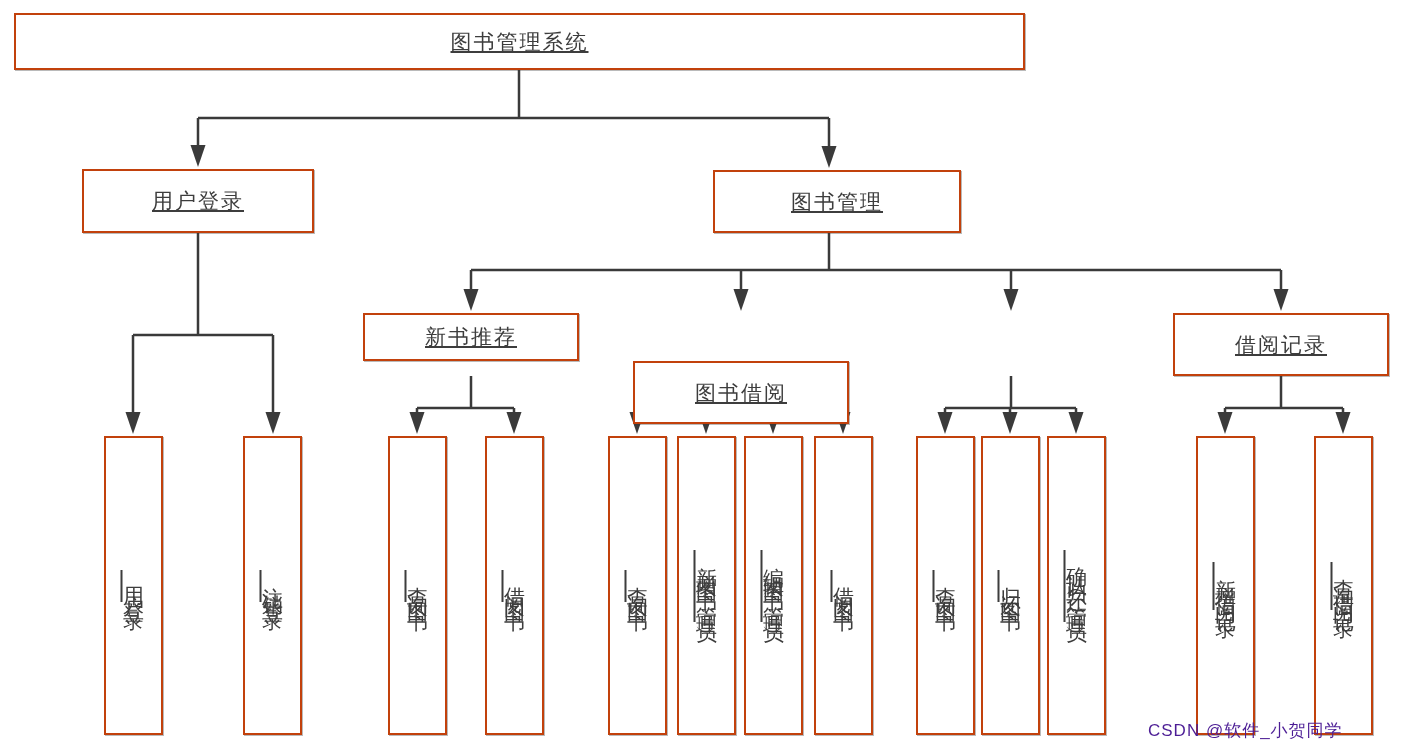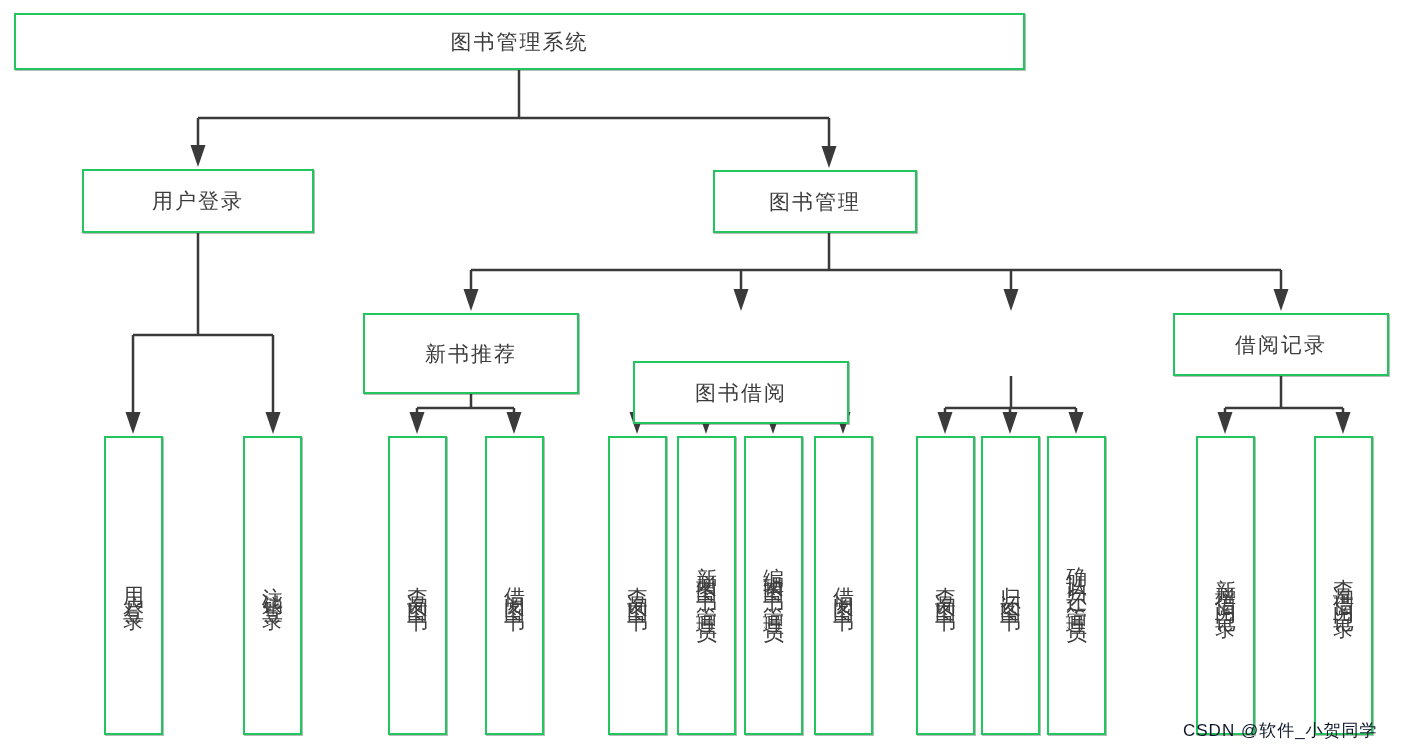--- a/index.html
+++ b/index.html
@@ -7,42 +7,43 @@
     position:relative;
     width:1405px;height:747px;
     background:#ffffff;
     font-family:"Liberation Sans","DejaVu Sans",sans-serif;
     overflow:hidden;
   }
   #wires{position:absolute;left:0;top:0;width:1405px;height:747px;pointer-events:none;}
   .box{
     position:absolute;
     box-sizing:border-box;
-    border:2px solid #22c55e;
+    border:2px solid #c2410c;
     background:#ffffff;
     display:flex;align-items:center;justify-content:center;
     color:#3d3d3d;
     box-shadow:1px 1px 0 rgba(58,58,58,.35);
+    text-decoration:underline;
   }
   .hbox{font-size:21px;letter-spacing:2px;font-weight:400;}
   .root{font-size:21px;letter-spacing:2px;}
   .vbox span{
     writing-mode:vertical-rl;
     text-orientation:mixed;
     font-size:21px;
     letter-spacing:8px;
     color:#3d3d3d;
     white-space:nowrap;
   }
   .watermark{
     position:absolute;
-    left:1183px;top:719px;
+    left:1148px;top:719px;
     font-size:17px;
     letter-spacing:1px;
-    color:#0f172a;
+    color:#4c1d95;
     white-space:nowrap;
   }
 </style>
 </head>
 <body>
 
 <div id="stage">
 
   <svg id="wires" viewBox="0 0 1405 747" aria-hidden="true">
     <path fill="none" stroke="#3a3a3a" stroke-width="2.5" d="M519,70 V118 M198,118 H829 M198,118 V150 M829,118 V150
@@ -71,23 +72,23 @@
       <path d="M0,0 L-7.5,-22 L7.5,-22 Z" transform="translate(1010,434)"></path>
       <path d="M0,0 L-7.5,-22 L7.5,-22 Z" transform="translate(1076,434)"></path>
       <path d="M0,0 L-7.5,-22 L7.5,-22 Z" transform="translate(1225,434)"></path>
       <path d="M0,0 L-7.5,-22 L7.5,-22 Z" transform="translate(1343,434)"></path>
     </g>
   </svg>
 
   <div class="box root" style="left:14px;top:13px;width:1011px;height:57px;">图书管理系统</div>
 
   <div class="box hbox" style="left:82px;top:169px;width:232px;height:64px;">用户登录</div>
-  <div class="box hbox" style="left:713px;top:170px;width:204px;height:63px;">图书管理</div>
+  <div class="box hbox" style="left:713px;top:170px;width:248px;height:63px;">图书管理</div>
 
-  <div class="box hbox" style="left:363px;top:313px;width:216px;height:81px;">新书推荐</div>
+  <div class="box hbox" style="left:363px;top:313px;width:216px;height:48px;">新书推荐</div>
   <div class="box hbox" style="left:633px;top:313px;width:216px;height:63px;margin-top:48px;">图书借阅</div>
   <div class="box hbox" style="left:1173px;top:313px;width:216px;height:63px;">借阅记录</div>
 
   <div class="box vbox" style="left:104px;top:436px;width:59px;height:299px;">
     <span>用户登录</span>
     </div>
   <div class="box vbox" style="left:243px;top:436px;width:59px;height:299px;">
     <span>注销登录</span>
     </div>
 

